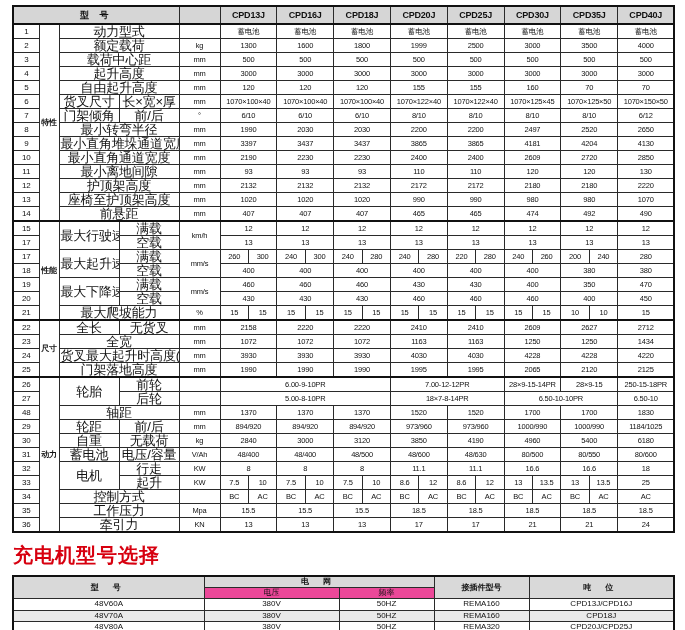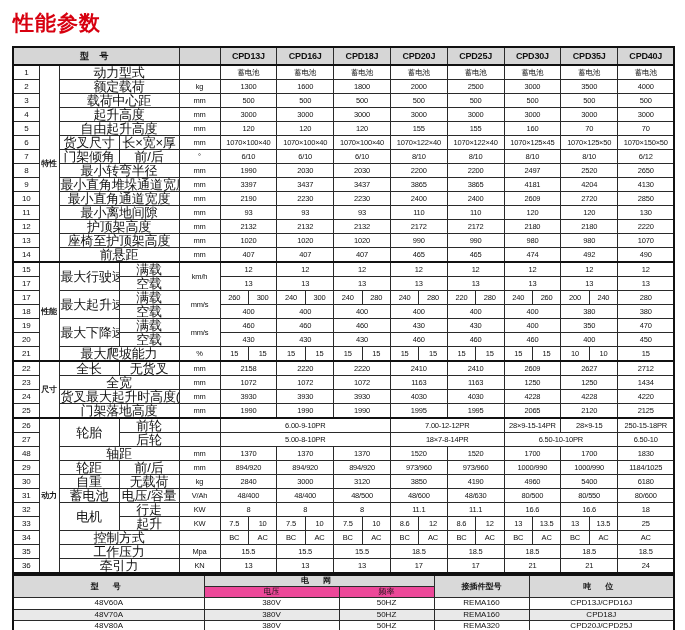--- a/index.html
+++ b/index.html
@@ -27,21 +27,20 @@
   .charger thead th{background:#d9d9d9;font-weight:bold;}
   .charger thead tr.sub th{background:#ec4899;font-weight:normal;margin-left:16px;}
   .charger thead th.wide{letter-spacing:6px;}
   .charger tbody tr:nth-child(even) td{background:#e9e9e9;}
 </style>
 </head>
 <body>
 
 <div class="wrap">
 
-  <div class="page-title">性能参数</div>
 
   <table class="spec">
     <colgroup>
       <col style="width:26px">
         <col style="width:20px">
       <col style="width:60px">
         <col style="width:60px">
       <col style="width:41px">
       <col span="16" style="width:28.4px">
     </colgroup>
@@ -74,21 +73,21 @@
           <td colspan="2">蓄电池</td>
           <td colspan="2">蓄电池</td>
         </tr>
         <tr>
           <td class="no">2</td>
           <td colspan="2" class="lbl">额定载荷</td>
           <td class="unit">kg</td>
           <td colspan="2">1300</td>
           <td colspan="2">1600</td>
           <td colspan="2">1800</td>
-          <td colspan="2">2000</td>
+          <td colspan="2">1999</td>
           <td colspan="2">2500</td>
           <td colspan="2">3000</td>
           <td colspan="2">3500</td>
           <td colspan="2">4000</td>
         </tr>
         <tr>
           <td class="no">3</td>
           <td colspan="2" class="lbl">载荷中心距</td>
           <td class="unit">mm</td>
           <td colspan="2">500</td>
@@ -557,20 +556,21 @@
           <td colspan="2">13</td>
           <td colspan="2">17</td>
           <td colspan="2">17</td>
           <td colspan="2">21</td>
           <td colspan="2">21</td>
           <td colspan="2">24</td>
         </tr>
       </tbody>
   </table>
 
+  <div class="page-title second">充电机型号选择</div>
 
   <table class="charger">
     <colgroup>
       <col style="width:191px">
         <col style="width:135px">
         <col style="width:95px">
       <col style="width:95px">
         <col style="width:145px">
     </colgroup>
     <thead>

